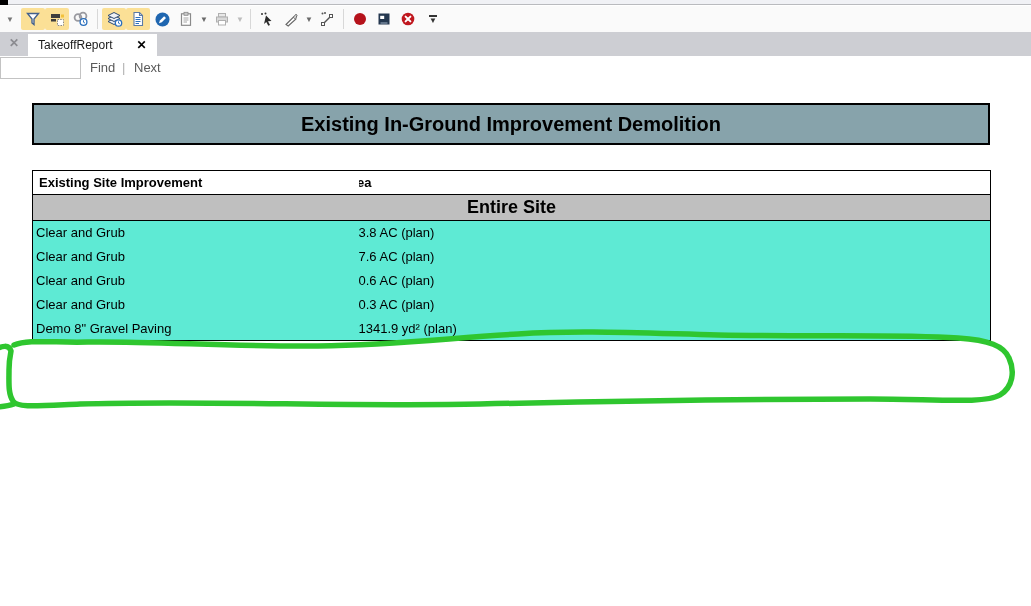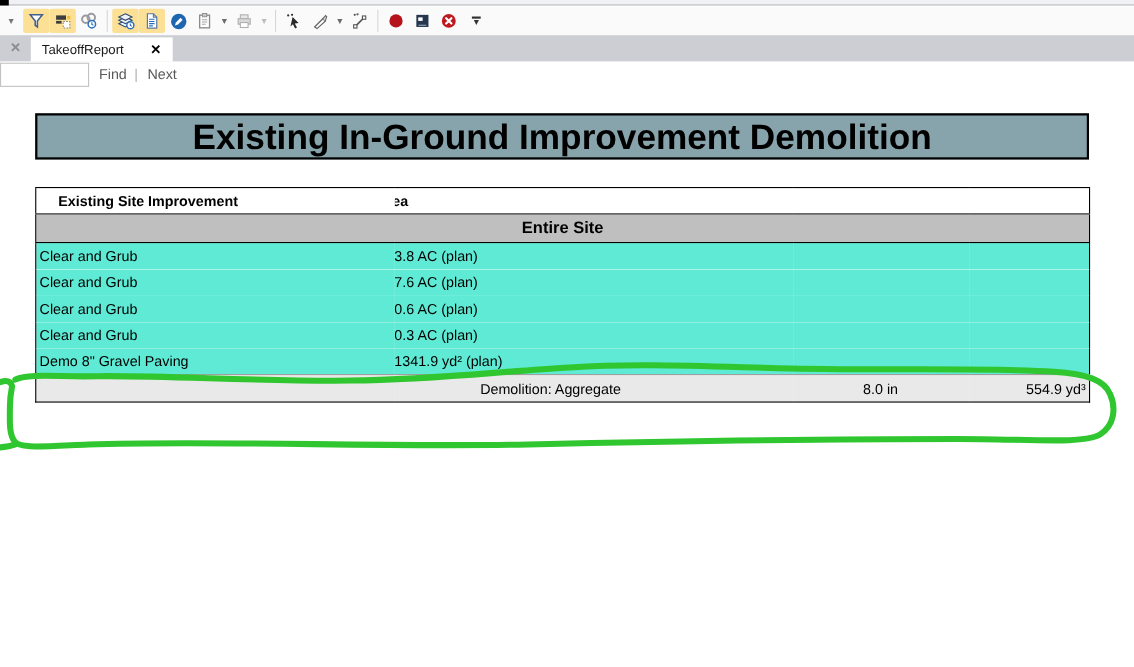--- a/index.html
+++ b/index.html
@@ -43,38 +43,38 @@
     border:1px solid #c3c3c3; background:#fff; font-size:12px; padding:0 4px;
     font-family:"Liberation Sans", sans-serif; }
   .find-link { position:absolute; font-size:13px; color:#5a5a5a; }
   .find-link.find { left:90px; top:4px; }
   .find-sep { position:absolute; left:122px; top:4px; font-size:13px; color:#b0b0b0; }
   .find-link.next { left:134px; top:4px; }
 
   
   .banner { position:absolute; left:32px; top:103px; width:958px; height:42px;
     background:#87a3ab; border:2px solid #000; display:flex; align-items:center;
-    justify-content:center; font-size:32px; font-weight:bold; color:#000; }
+    justify-content:center; font-size:20px; font-weight:bold; color:#000; }
 
   table.rpt { position:absolute; left:32px; top:170px; width:958px; border-collapse:collapse;
     table-layout:fixed; border-left:1px solid #000; border-right:1px solid #000;
     border-bottom:1px solid #000; font-size:13px; color:#000; }
   table.rpt td { overflow:hidden; white-space:nowrap; }
   col.c1 { width:326px; } col.c2 { width:362px; } col.c3 { width:160px; } col.c4 { width:110px; }
 
   tr.hr1 td { border-top:1px solid #000; border-bottom:1px solid #000; height:24px;
     font-weight:bold; background:#fff; }
-  tr.hr1 .t1 { padding-left:20px; }
+  tr.hr1 .t1 { padding-left:6px; }
   tr.hr1 .area-h { text-indent:-16px; padding-left:0; }
   tr.hr2 td { background:#e9e9e9; border-bottom:1px solid #000; height:22px; font-weight:bold; }
   tr.hr2 .t1 { padding-left:30px; }
   tr.hr2 .t2, tr.hr2 .t3 { text-align:center; }
   tr.hr2 .t4 { text-align:right; padding-right:3px; }
   tr.band td { background:#bfbfbf; border-bottom:1px solid #000; height:26px;
-    text-align:center; font-weight:bold; font-size:15px; }
+    text-align:center; font-weight:bold; font-size:18px; }
   tr.dr td { height:24px; background:#5eead4; }
   tr.dr .c1cell { padding-left:3px; }
   tr.sub td { background:#e9e9e9; border-top:1px solid #9f9f9f; height:25px; }
   tr.sub .t2 { padding-left:78px; }
   tr.sub .t3 { text-align:center; }
   tr.sub .t4 { text-align:right; padding-right:3px; }
 
   
   .annot { position:absolute; left:0; top:0; width:1031px; height:606px; pointer-events:none; }
 </style>
@@ -260,26 +260,20 @@
     <td class="c1cell">Clear and Grub</td>
     <td>0.3 AC (plan)</td>
     <td></td>
         <td></td>
   </tr>
   <tr class="dr">
     <td class="c1cell">Demo 8" Gravel Paving</td>
     <td>1341.9 yd² (plan)</td>
     <td></td>
         <td></td>
-  </tr>
-  <tr class="sub">
-    <td></td>
-    <td class="t2">Demolition: Aggregate</td>
-    <td class="t3">8.0 in</td>
-    <td class="t4">554.9 yd³</td>
   </tr>
   </tbody>
 </table>
 
 <svg class="annot" viewBox="0 0 1031 606">
   <path fill="none" stroke-width="5.5" stroke-linecap="round" stroke-linejoin="round" d="M -6 350 C 2 346, 9 344, 11 351
            C 10 356, 9 362, 9 370
            C 9 382, 8 394, 13 401
            C 17 408, 36 406, 80 404
            C 200 400, 350 407, 480 404

